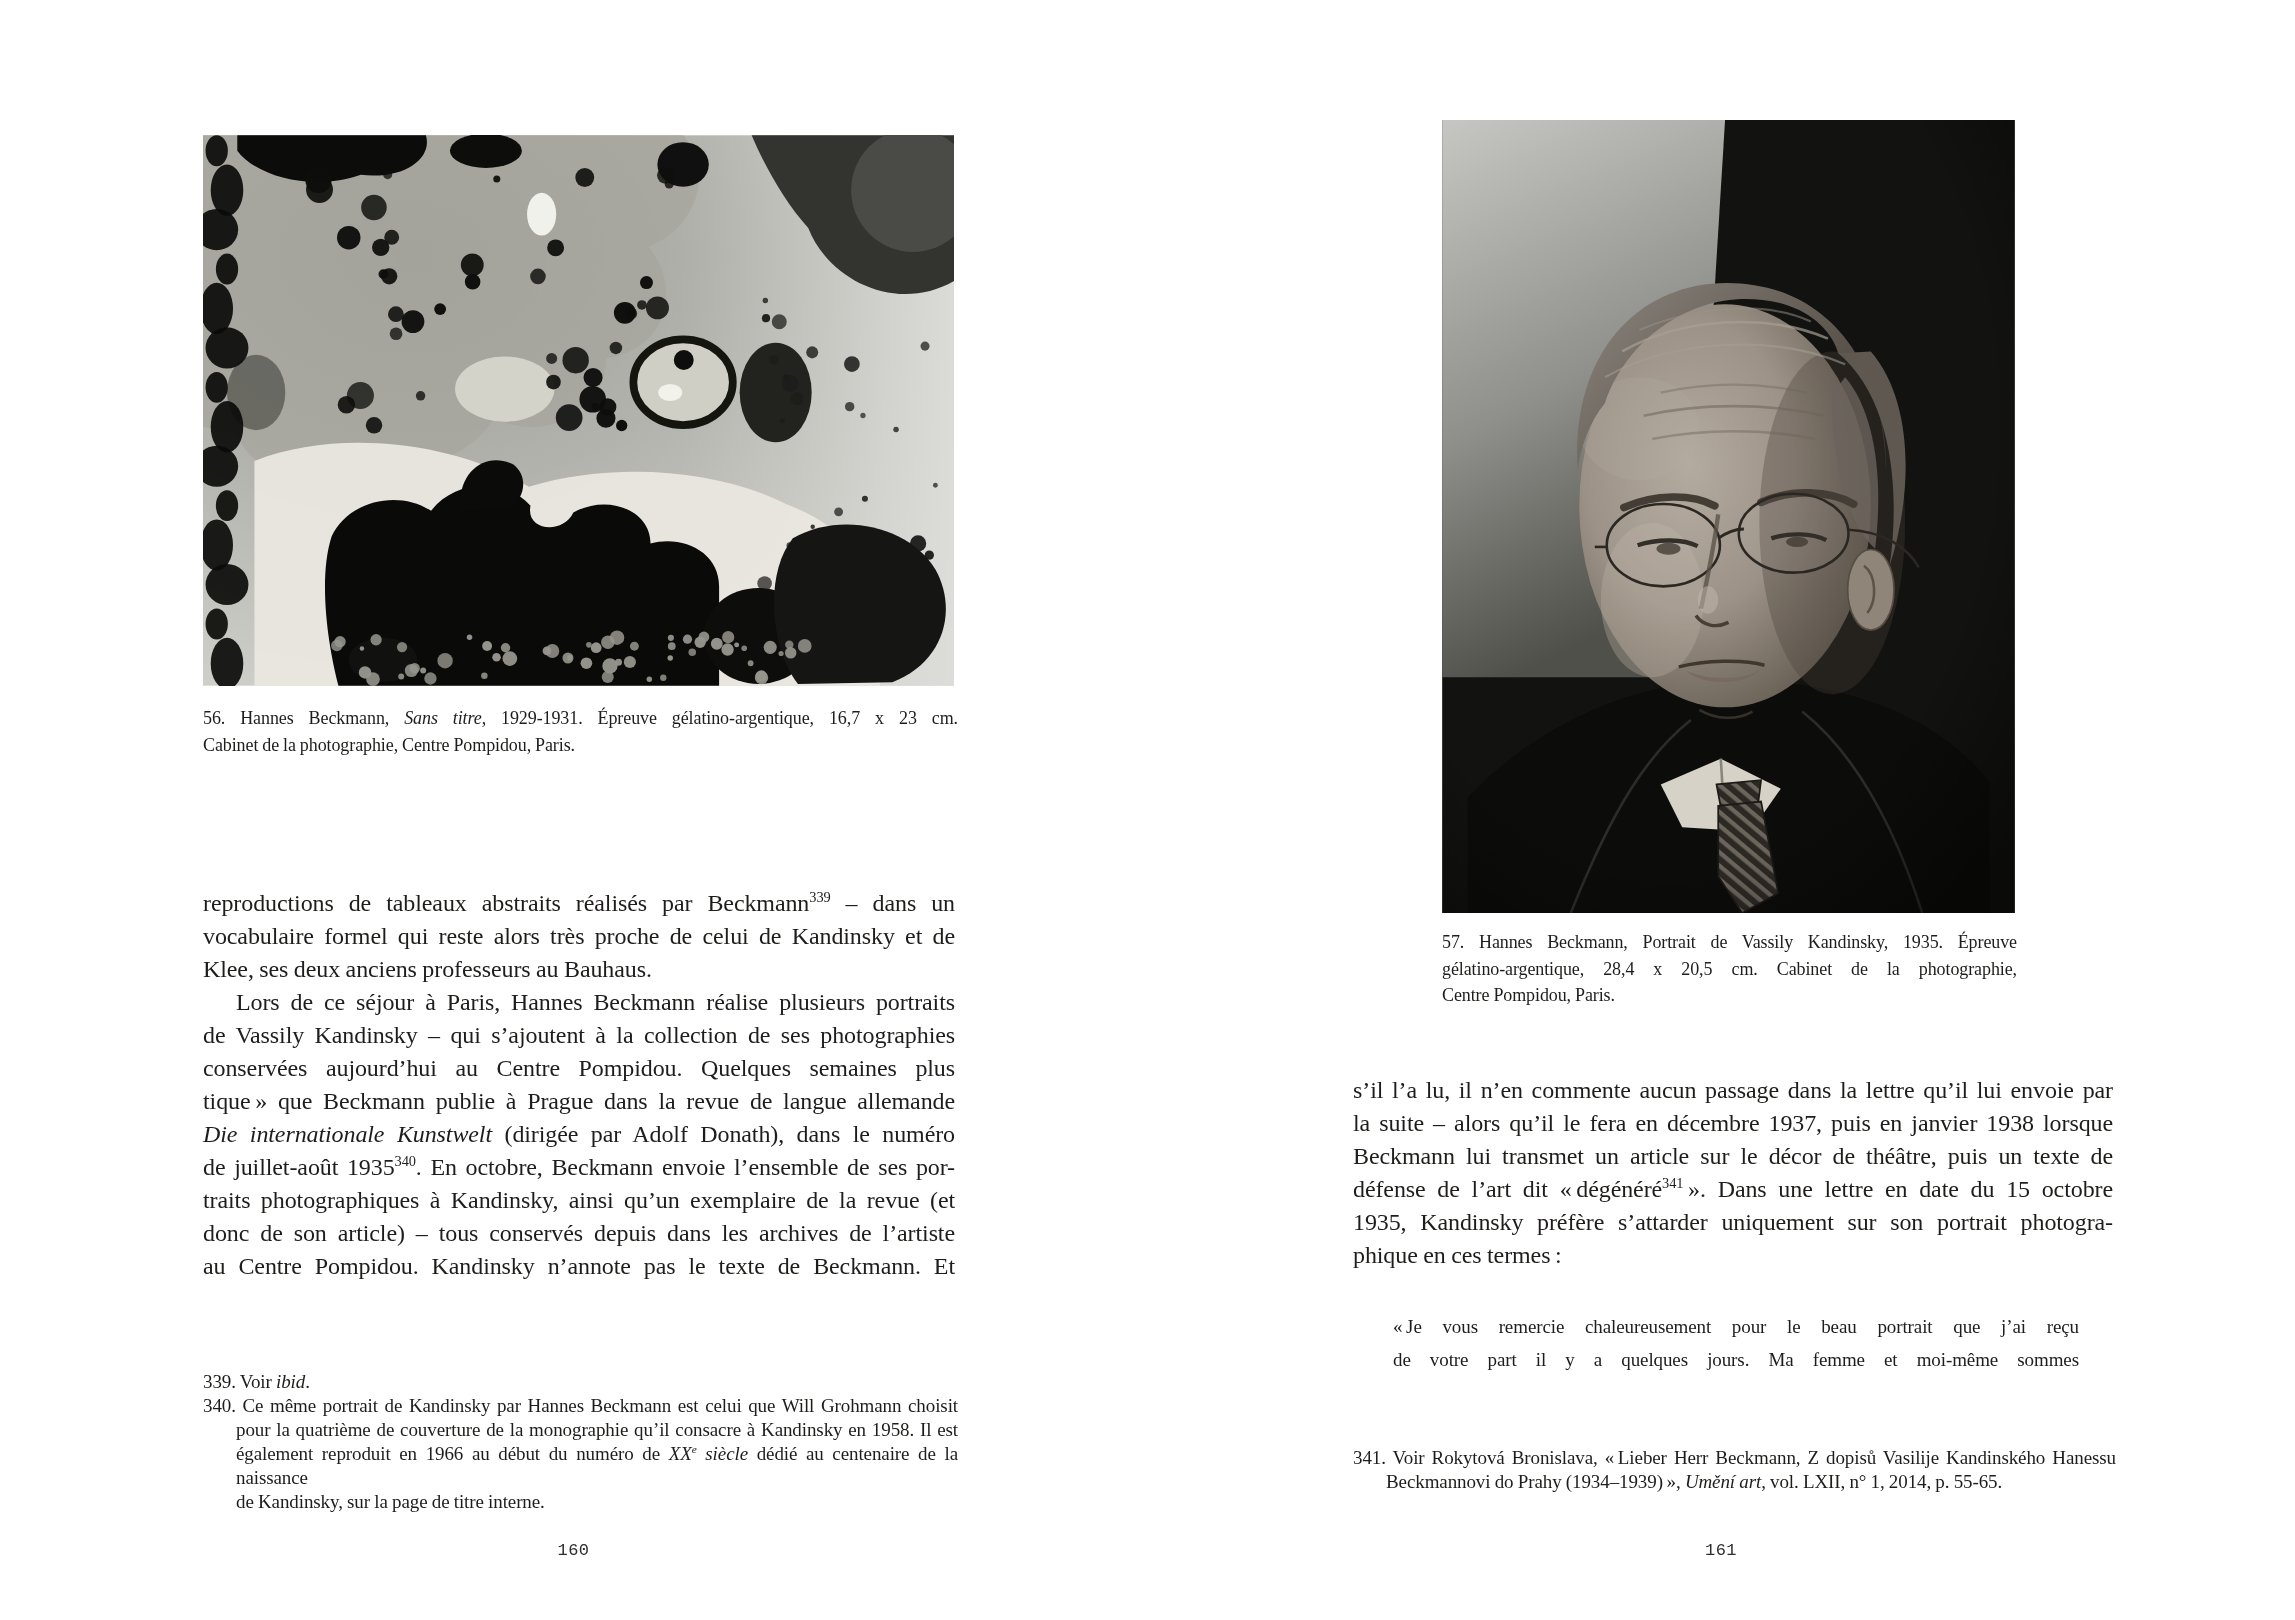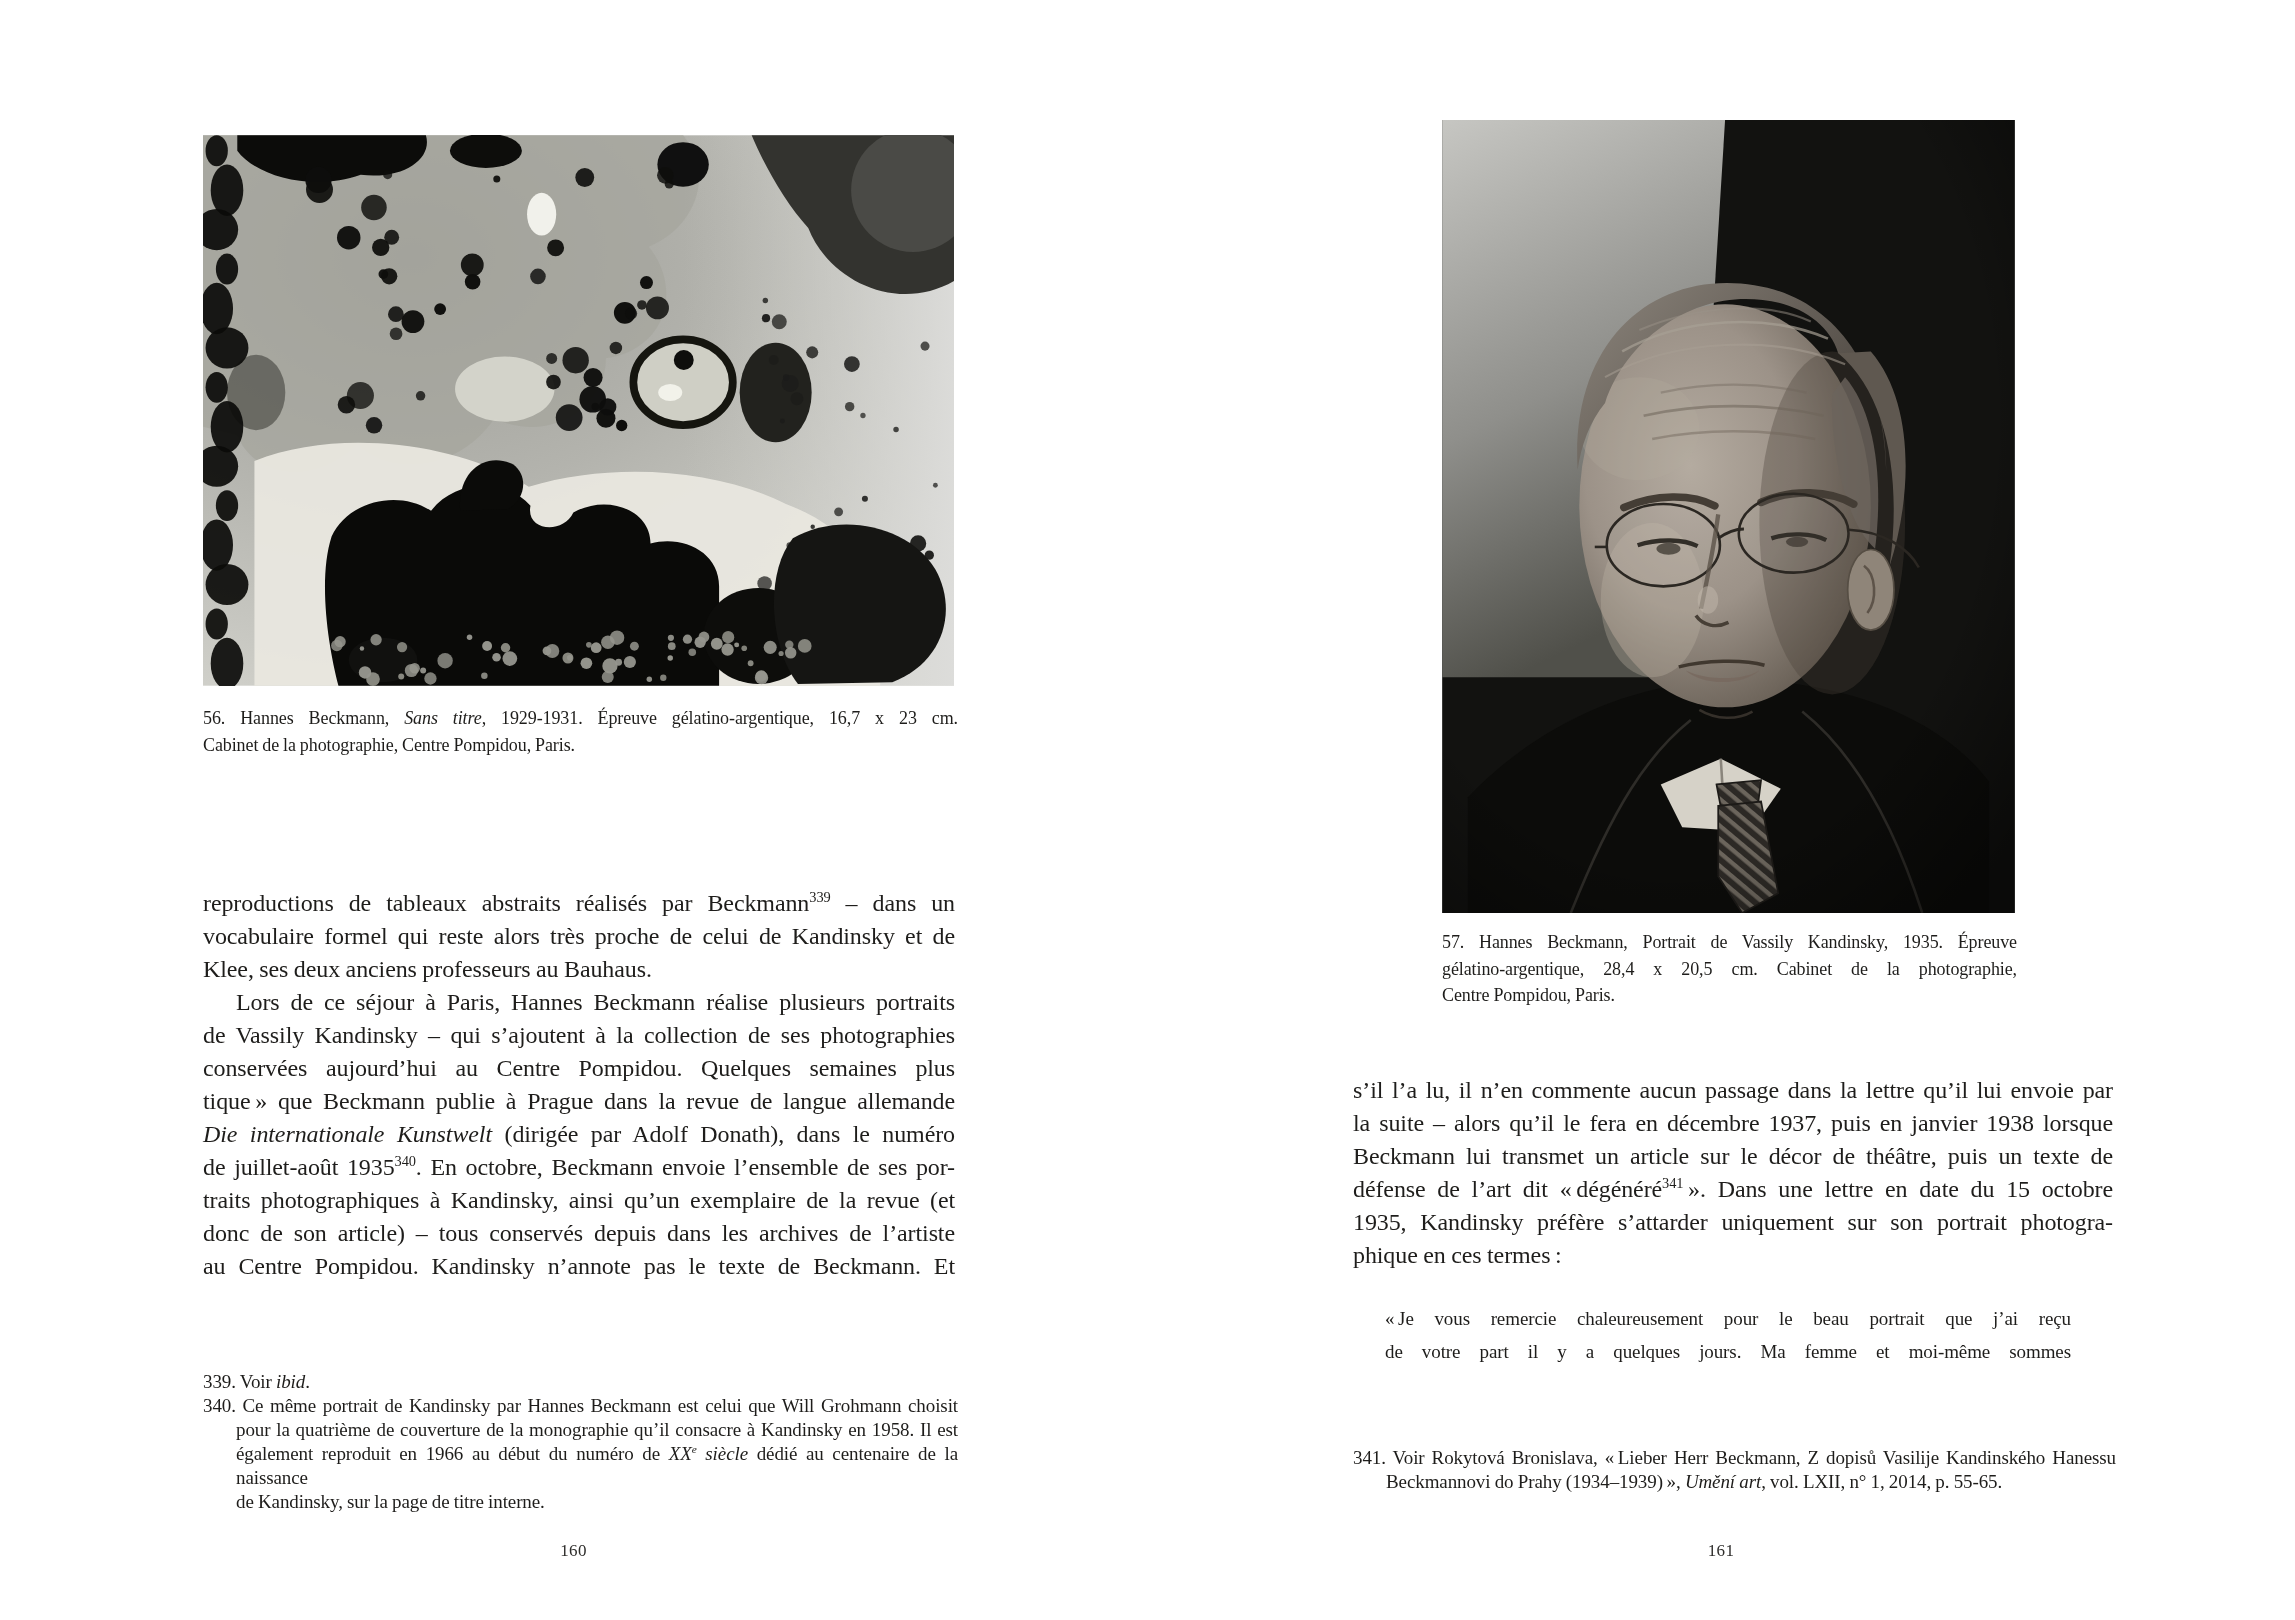--- a/index.html
+++ b/index.html
@@ -8,21 +8,21 @@
     background:#ffffff;color:#1e1d1b;
     font-family:"Liberation Serif","DejaVu Serif",serif;
   }
   .abs{position:absolute}
   figure{margin:0}
   .caption{font-size:18px;line-height:26.6px}
   .body-text{font-size:24px;line-height:33px}
   .quote{font-size:19px;line-height:33px}
   .footnotes{font-size:19px;line-height:24px}
   .pagenum{
-    font-family:Liberation Serif, serif;
+    font-family:Liberation Mono, monospace;
     font-size:17px;letter-spacing:0.4px;text-align:center;color:#2e2d2b;
   }
   .line{text-align:justify;text-align-last:left;word-spacing:-0.4px;letter-spacing:-0.1px}
   .line.just{text-align-last:justify}
   .ind{text-indent:33px}
   .hang{padding-left:33px}
   .it{font-style:italic}
   sup{font-size:.6em;line-height:0;vertical-align:super}
 
   #fig56{left:203px;top:135px;width:751px;height:551px}
@@ -355,21 +355,21 @@
 
     <div id="body-r" class="abs body-text">
         <div class="line just"><span>s’il l’a lu, il n’en commente aucun passage dans la lettre qu’il lui envoie par</span></div>
         <div class="line just"><span>la suite – alors qu’il le fera en décembre 1937, puis en janvier 1938 lorsque</span></div>
         <div class="line just"><span>Beckmann lui transmet un article sur le décor de théâtre, puis un texte de</span></div>
         <div class="line just"><span>défense de l’art dit « dégénéré</span><sup>341</sup><span> ». Dans une lettre en date du 15 octobre</span></div>
         <div class="line just"><span>1935, Kandinsky préfère s’attarder uniquement sur son portrait photogra-</span></div>
         <div class="line last"><span>phique en ces termes :</span></div>
       </div>
 
-    <blockquote id="quote-r" class="abs quote" style="margin:0">
+    <blockquote id="quote-r" class="abs quote" style="margin:8px">
         <div class="line just"><span>« Je vous remercie chaleureusement pour le beau portrait que j’ai reçu</span></div>
         <div class="line just"><span>de votre part il y a quelques jours. Ma femme et moi-même sommes</span></div>
       </blockquote>
 
     <div id="fn-r" class="abs footnotes">
         <div class="line just"><span>341. Voir Rokytová Bronislava, « Lieber Herr Beckmann, Z dopisů Vasilije Kandinského Hanessu</span></div>
         <div class="line last hang"><span>Beckmannovi do Prahy (1934–1939) », </span><span class="it">Umění art</span><span>, vol. LXII, n° 1, 2014, p. 55-65.</span></div>
       </div>
 
     <div id="pn-r" class="abs pagenum">161</div>

